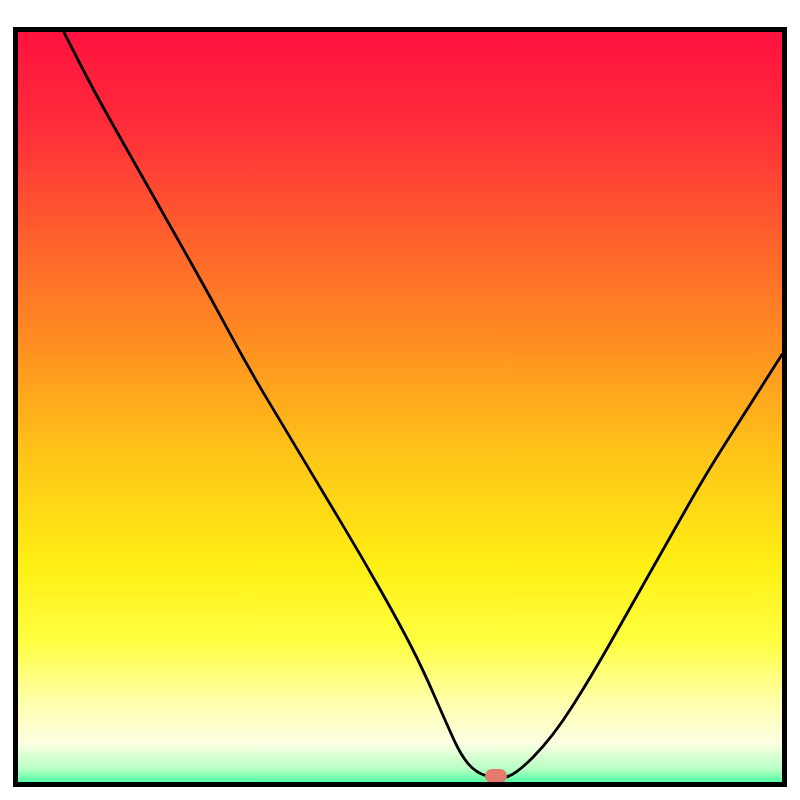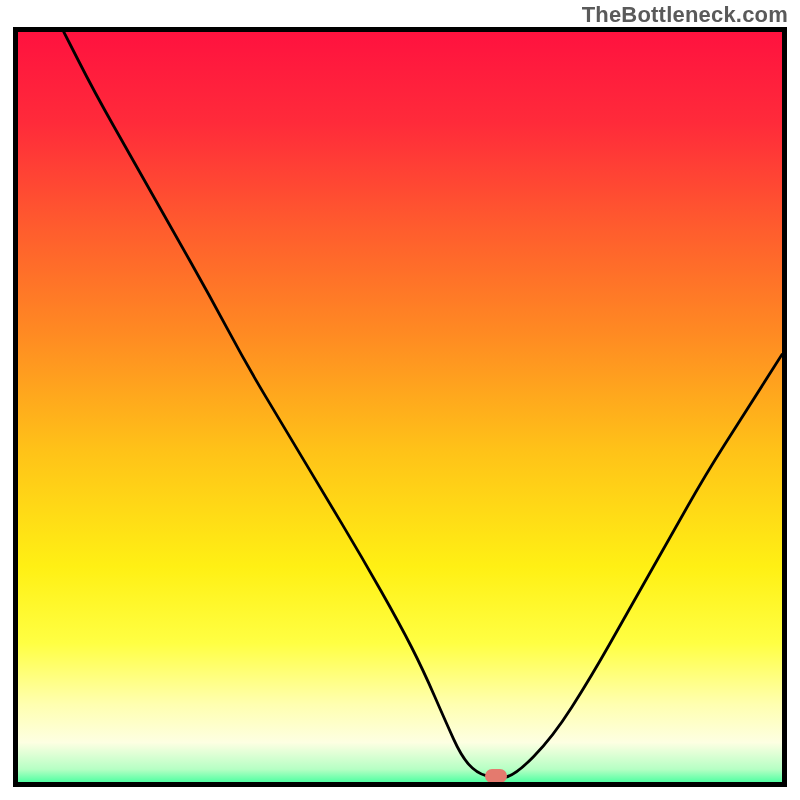--- a/index.html
+++ b/index.html
@@ -57,21 +57,20 @@
     height: 14px;
     border-radius: 7px;
     transform: translate(-50%, -50%);
   }
 </style>
 </head>
 <body>
 
 <div class="container">
 
-  <div class="watermark">TheBottleneck.com</div>
 
   <div class="plot-frame">
     <div class="plot-inner">
 
       <svg class="bg-gradient" viewBox="0 0 100 100" preserveAspectRatio="none">
         <defs>
           <linearGradient id="bgGrad" x1="0" y1="0" x2="0" y2="1">
               <stop offset="0%" stop-color="#ff123f"></stop>
               <stop offset="12%" stop-color="#ff2b3a"></stop>
               <stop offset="25%" stop-color="#ff5a2e"></stop>

